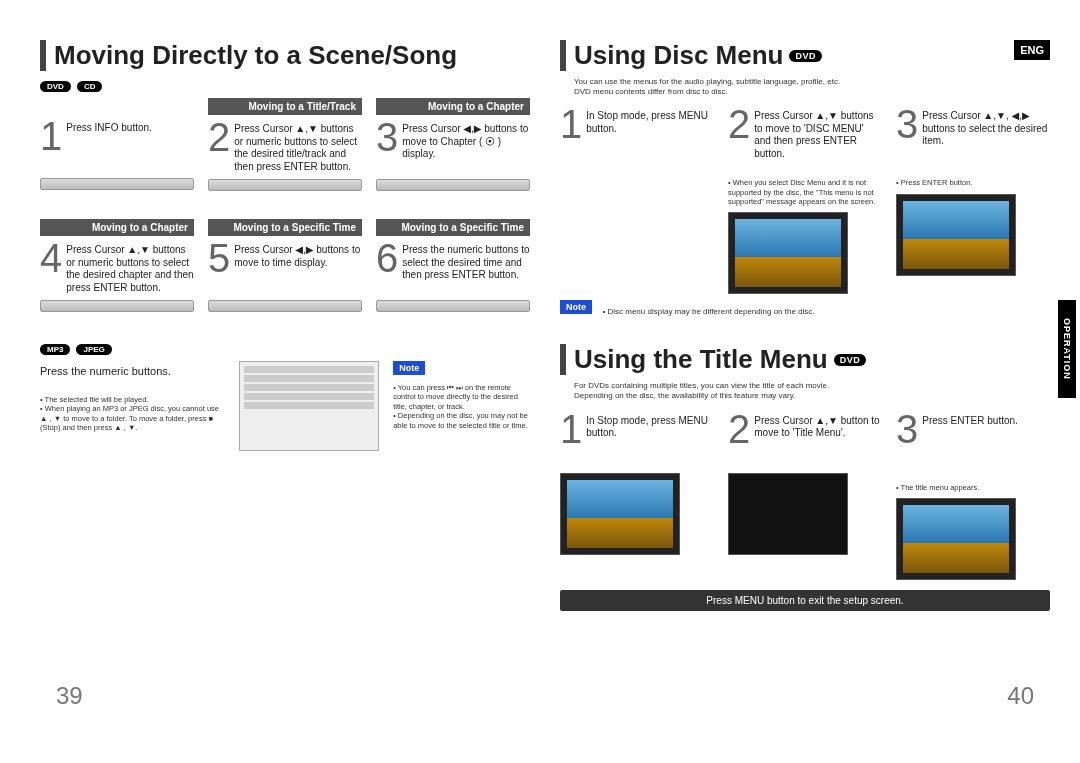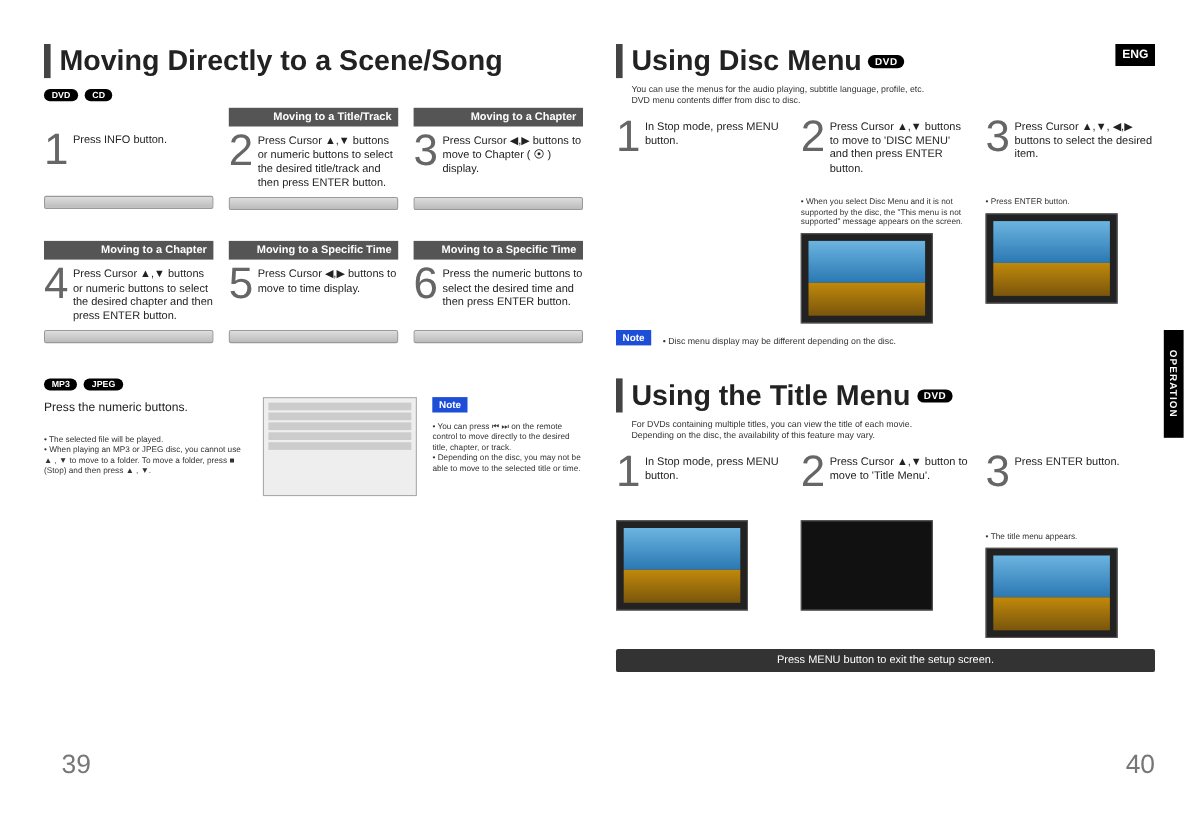--- a/index.html
+++ b/index.html
@@ -32,21 +32,21 @@
 
   .thumb { width:120px; height:82px; background:#222; border:1px solid #555; position:relative; margin-top:6px; display:block;}
   .thumb-sky { position:absolute; top:6px; left:6px; right:6px; height:38px; background:linear-gradient(#6cb4e0,#2a78b3);}
   .thumb-land { position:absolute; top:44px; left:6px; right:6px; bottom:6px; background:linear-gradient(#c1890b,#7a560c);}
 
   .mp3-screen { width:140px; height:90px; background:#eee; border:1px solid #aaa; position:relative; padding:4px; font-size:6px; line-height:1.2; color:#444;}
   .mp3-screen .bar{height:7px;background:#ccc;margin-bottom:2px;}
 
   .page-num { position:absolute; bottom:10px; font-size:24px; color:#777; font-weight:300;}
   .page-left .page-num { left:16px;}
-  .page-right .page-num { right:0;}
+  .page-right .page-num { right:16px;}
 
   .footer-bar { background:#333; color:#fff; font-size:10px; text-align:center; padding:5px 8px; border-radius:2px; margin-top:10px;}
   .small-bullets{font-size:7.5px;color:#333;line-height:1.25;margin-top:16px;}
 </style>
 </head>
 <body>
 
 <div class="page page-left">
   <div class="section-title">
      <span>Moving Directly to a Scene/Song</span>

